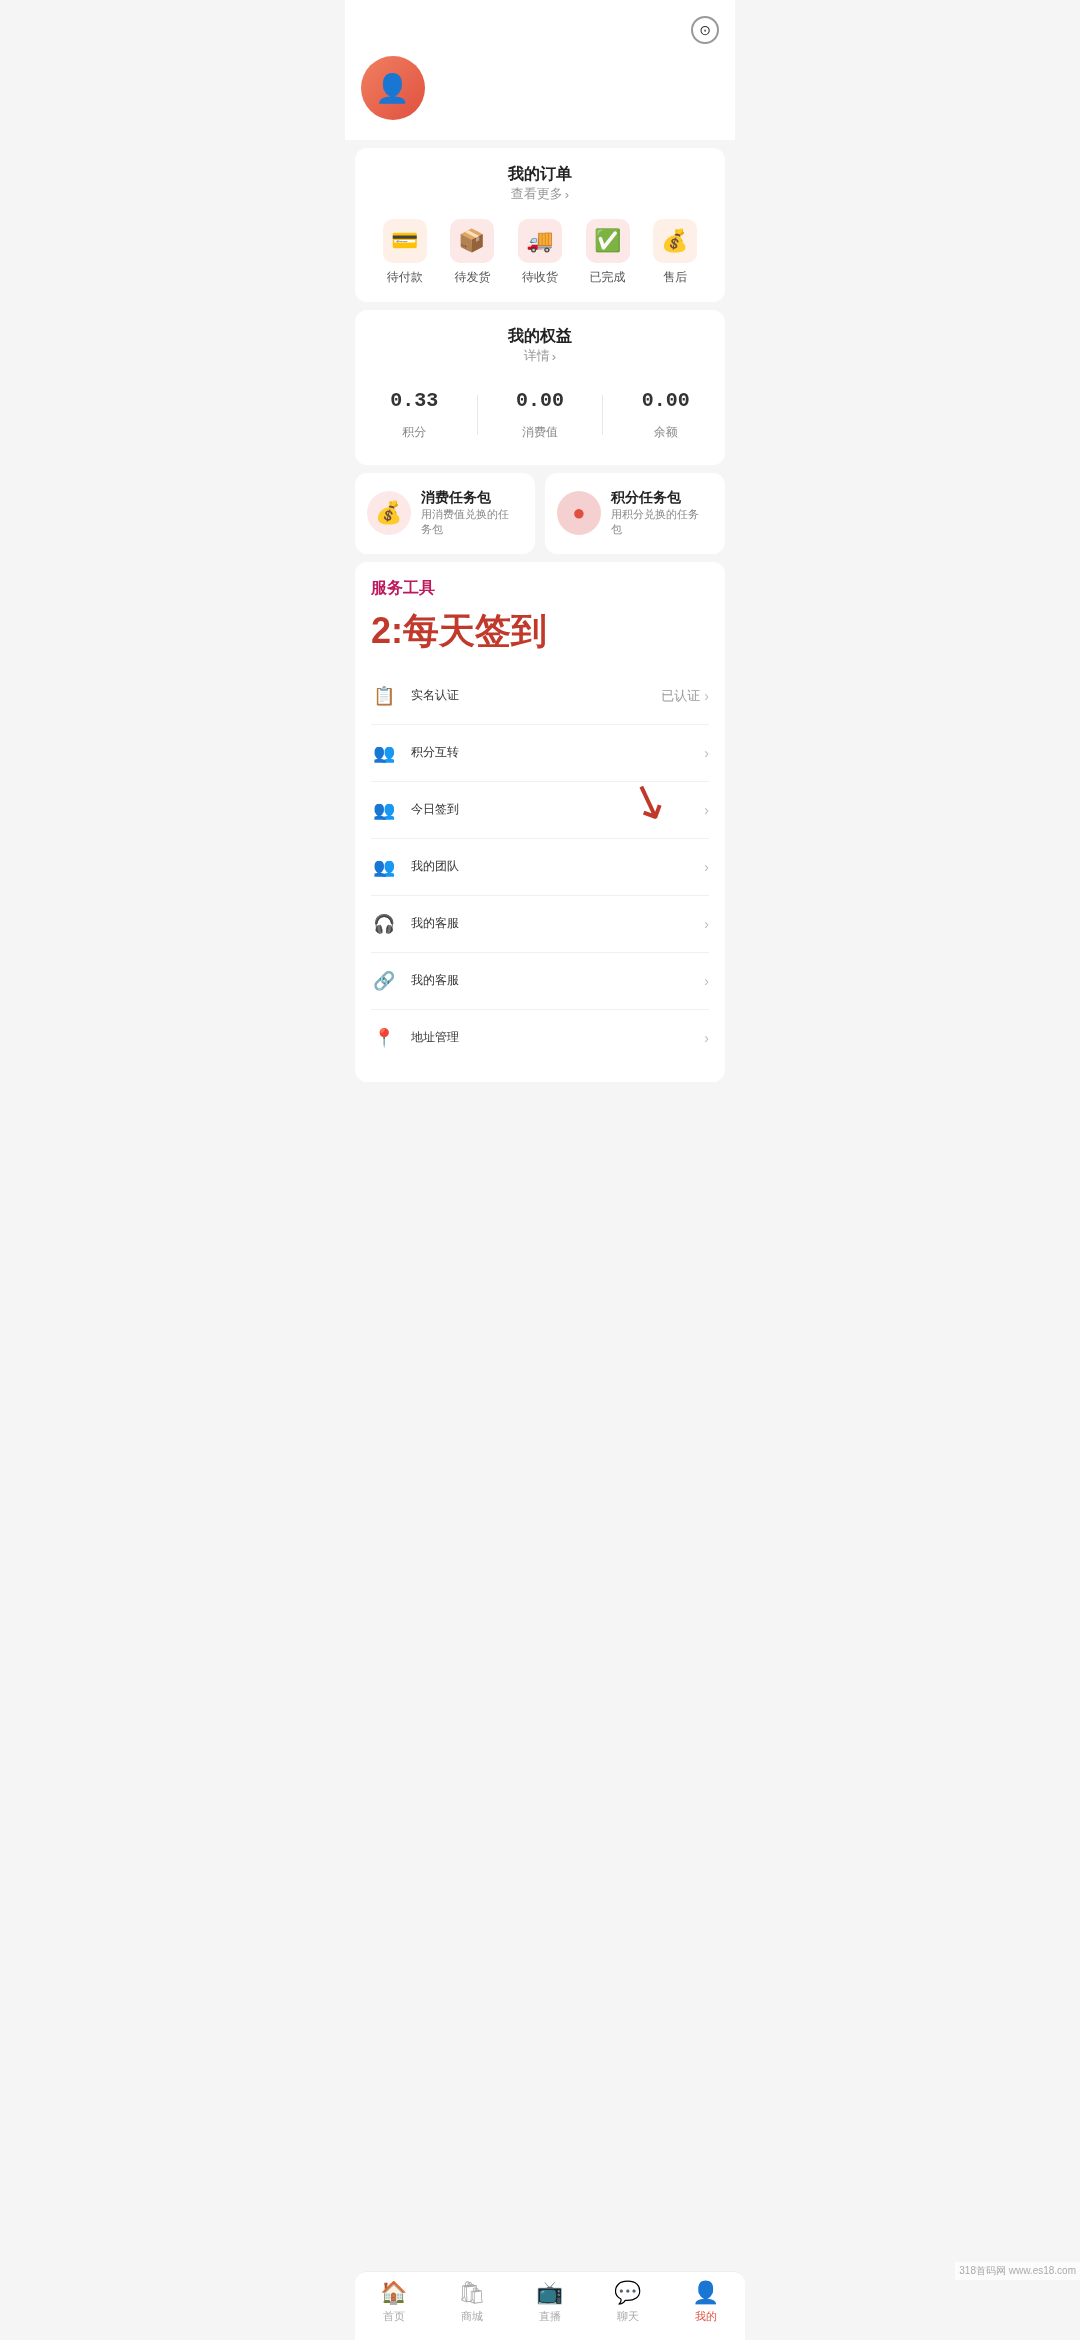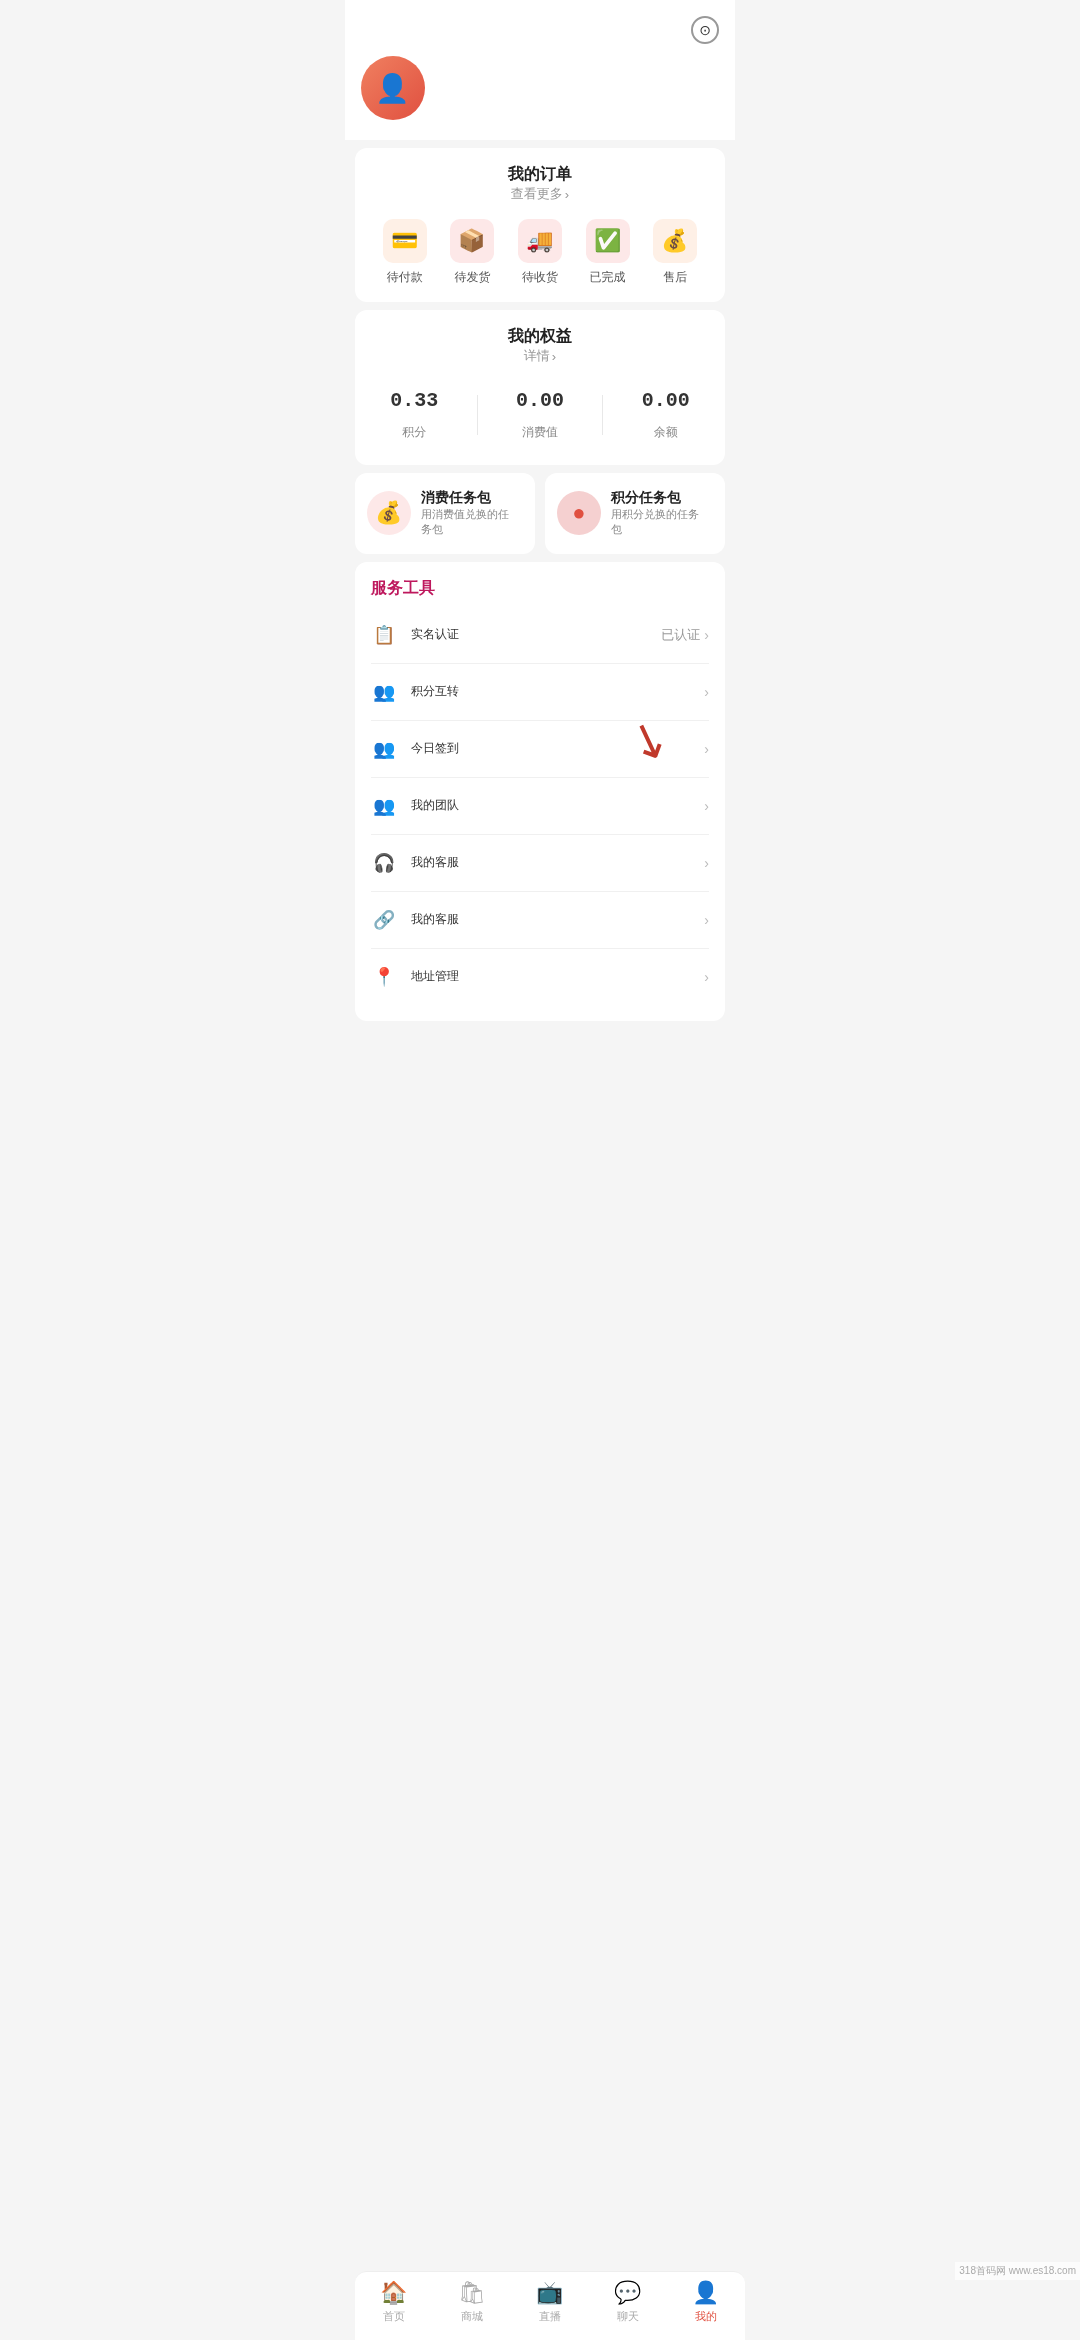--- a/index.html
+++ b/index.html
@@ -372,20 +372,21 @@
       <div class="task-icon task-icon-red" style="background:#f5d0d0; color:#e05040;">●</div>
       <div class="task-info">
         <span class="task-title">积分任务包</span>
         <span class="task-desc">用积分兑换的任务<br>包</span>
       </div>
     </div>
   </div>
 
   <div class="service-section">
     <div class="service-title">服务工具</div>
+    <div class="annotation-text">2:每天签到</div>
 
     <div class="service-item">
       <div class="service-icon">📋</div>
       <span class="service-name">实名认证</span>
       <span class="service-status">已认证</span>
       <span class="chevron">›</span>
     </div>
 
     <div class="service-item">
       <div class="service-icon">👥</div>

